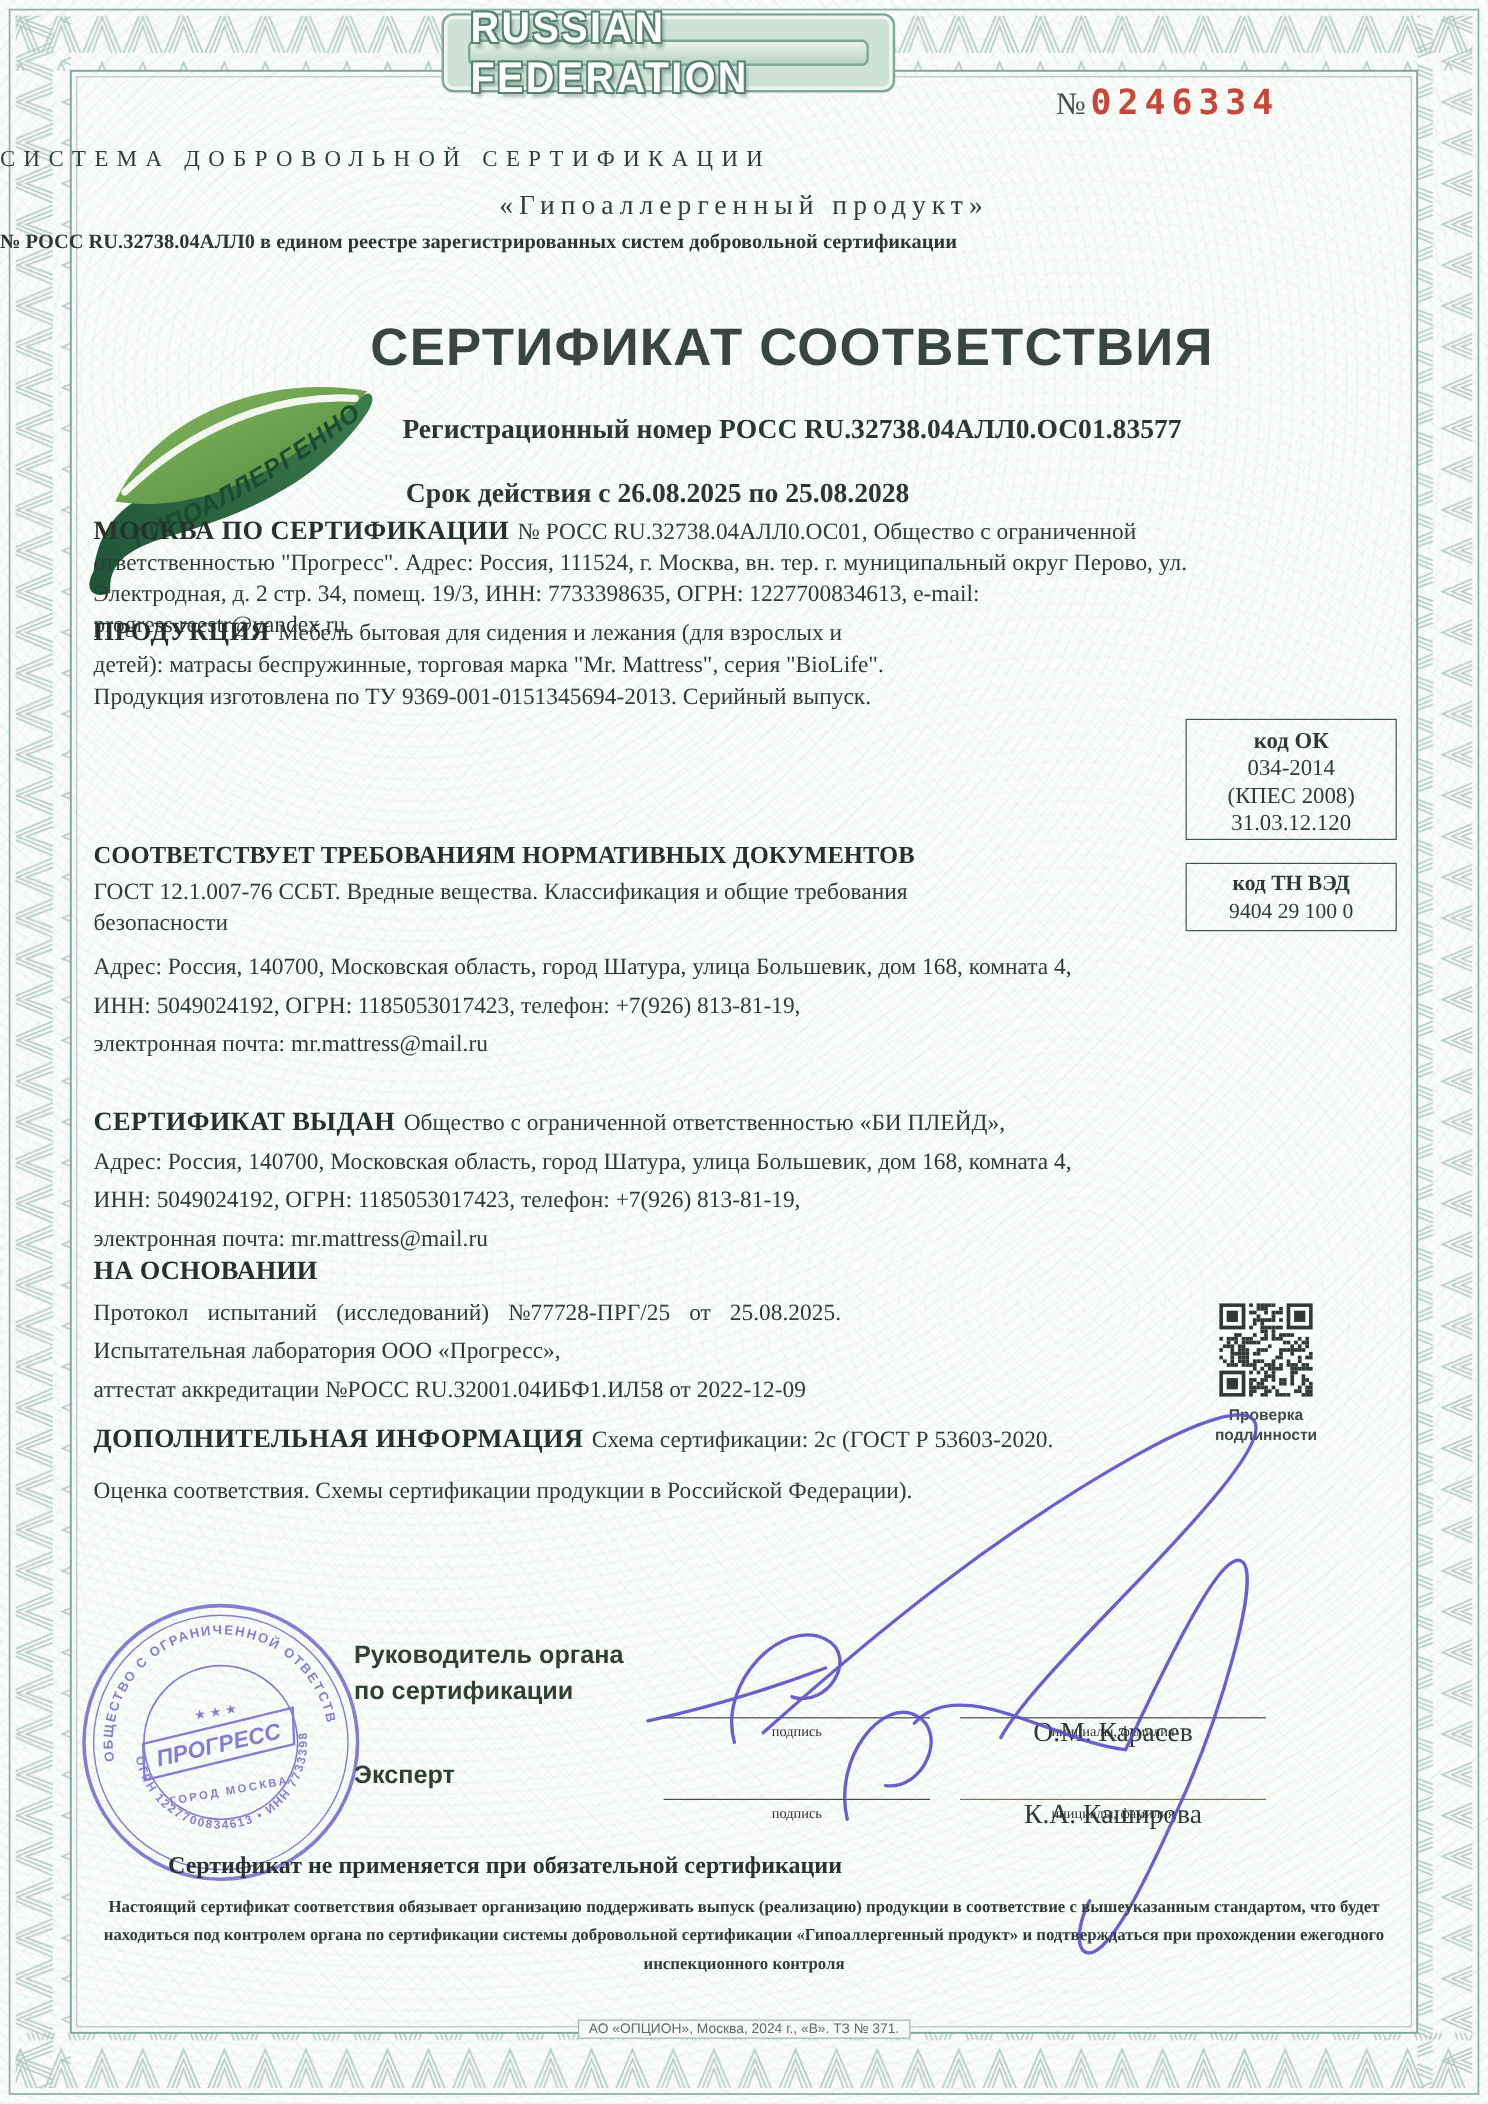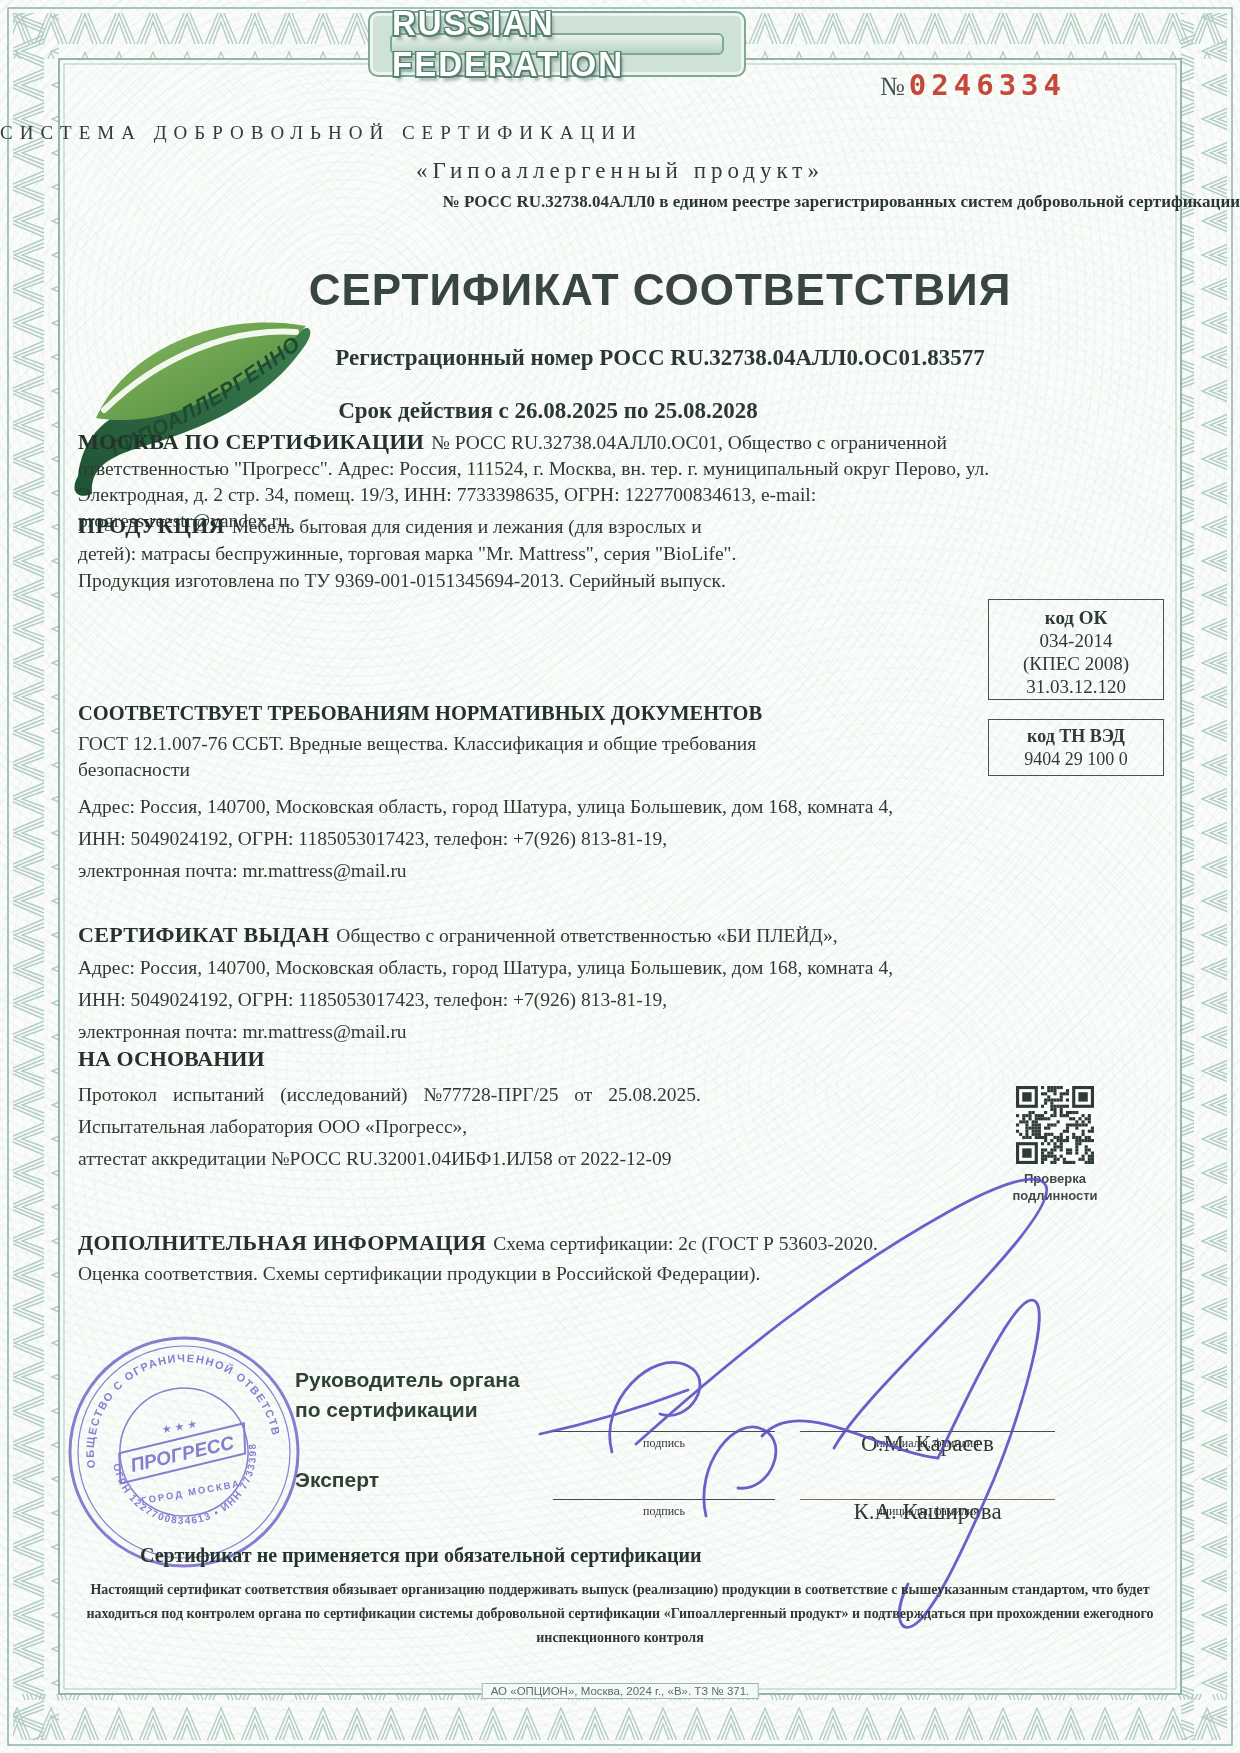--- a/index.html
+++ b/index.html
@@ -26,21 +26,21 @@
     background:linear-gradient(180deg,#e9f2ec 0%,#cfe3d7 55%,#b7d2c4 100%);
     display:flex;align-items:center;justify-content:center;}
   .plaque-txt{font-family:"Liberation Sans",sans-serif;font-weight:bold;font-size:33px;letter-spacing:2px;
     color:#fff;transform:scaleY(1.08);
     text-shadow:-1.5px -1.5px 0 #55816f,1.5px -1.5px 0 #55816f,-1.5px 1.5px 0 #55816f,1.5px 1.5px 0 #55816f,3px 4px 3px rgba(40,70,60,.35);}
   .certnum{left:880px;top:68px;white-space:nowrap;}
   .certnum .pfx{font-size:26px;color:#41524b;}
   .certnum .num{font-family:"DejaVu Sans Mono",monospace;font-size:29px;letter-spacing:5px;color:#c5483a;font-weight:bold;}
   .sys1{left:0;right:0;top:122px;text-align:left;font-size:19px;letter-spacing:7px;color:#2e3e38;}
   .sys2{left:0;right:0;top:158px;text-align:center;font-size:23px;letter-spacing:5px;color:#2e3e38;}
-  .sys3{left:0;right:0;top:192px;text-align:right;font-size:17px;font-weight:bold;color:#2a3832;}
+  .sys3{left:0;right:0;top:192px;text-align:left;font-size:17px;font-weight:bold;color:#2a3832;}
   .bigtitle{left:140px;width:1040px;top:265px;text-align:center;font-family:"Liberation Sans",sans-serif;
     font-weight:bold;font-size:44px;letter-spacing:1px;color:#39453f;}
   .regline{left:140px;width:1040px;top:345px;text-align:center;font-size:23px;font-weight:bold;color:#2a3832;}
   .validity{left:78px;width:940px;top:398px;text-align:center;font-size:23px;font-weight:bold;color:#2a3832;}
   .codebox{left:988px;width:176px;border:1.5px solid #44554e;box-sizing:border-box;text-align:center;color:#2d3b34;}
   .codebox .b{font-weight:bold;}
   .sigline{height:1px;background:#4a4a4a;}
   .cap{font-size:12px;color:#333;text-align:center;}
   .name{font-size:23px;color:#2d3b34;text-align:center;margin-top:29px;}
   .rolelbl{font-family:"Liberation Sans",sans-serif;font-weight:bold;font-size:21px;color:#2f4037;}
@@ -378,21 +378,21 @@
         <rect x="54" y="0" width="21" height="21"></rect>
         <rect x="57" y="3" width="15" height="15" fill="#fbfdfa"></rect>
         <rect x="60" y="6" width="9" height="9" fill="#2e3a34"></rect>
         <rect x="0" y="54" width="21" height="21"></rect>
         <rect x="3" y="57" width="15" height="15" fill="#fbfdfa"></rect>
         <rect x="6" y="60" width="9" height="9" fill="#2e3a34"></rect>
       </g>
     </svg>
   <div class="abs qrcap" style="left:1005px;top:1170px;width:100px;">Проверка подлинности</div>
 
-  <p class="abs ser body-t" style="left:78px;top:1228px;width:840px;line-height:30px;">
+  <p class="abs ser body-t" style="left:78px;top:1178px;width:840px;line-height:42px;">
     <span class="lbl">ДОПОЛНИТЕЛЬНАЯ ИНФОРМАЦИЯ</span><span>Схема сертификации: 2с (ГОСТ Р 53603-2020. Оценка соответствия. Схемы сертификации продукции в Российской Федерации).</span>
   </p>
 
   <svg class="abs noptr" style="left:62px;top:1330px;opacity:.82;transform:rotate(-10deg);" width="244" height="244" viewBox="0 0 244 244">
     <defs>
       <path id="stRingT" d="M122,122 m-90,0 a90,90 0 1,1 180,0"></path>
       <path id="stRingB" d="M122,122 m-72,0 a72,72 0 1,0 144,0"></path>
     </defs>
     <circle cx="122" cy="122" r="114" fill="none" stroke="#6f63c8" stroke-width="3"></circle>
     <circle cx="122" cy="122" r="106" fill="none" stroke="#6f63c8" stroke-width="1.2"></circle>

